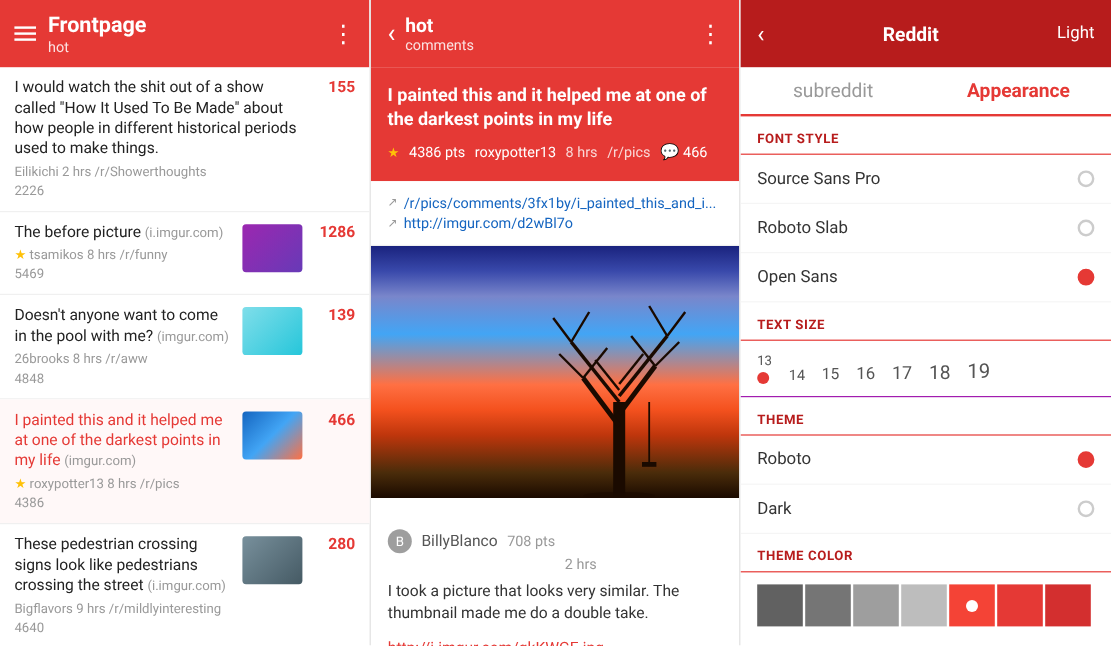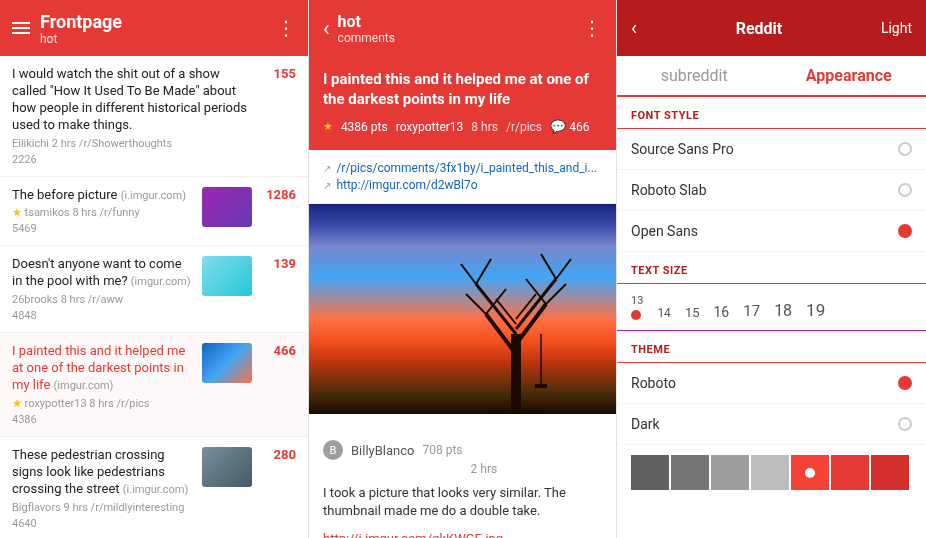--- a/index.html
+++ b/index.html
@@ -434,20 +434,21 @@
     <div class="section-label">THEME</div>
     <div class="option-row">
       <span class="option-label">Roboto</span>
       <div class="option-radio selected"></div>
     </div>
     <div class="option-row">
       <span class="option-label">Dark</span>
       <div class="option-radio"></div>
     </div>
 
+    <div class="section-label">THEME COLOR</div>
     <div class="color-grid" id="color-grid">
         <div class="color-swatch" style="background-color: rgb(97, 97, 97);"></div>
         <div class="color-swatch" style="background-color: rgb(117, 117, 117);"></div>
         <div class="color-swatch" style="background-color: rgb(158, 158, 158);"></div>
         <div class="color-swatch" style="background-color: rgb(189, 189, 189);"></div>
         <div class="color-swatch selected" style="background-color: rgb(244, 67, 54);"></div>
         <div class="color-swatch" style="background-color: rgb(229, 57, 53);"></div>
         <div class="color-swatch" style="background-color: rgb(211, 47, 47);"></div>
       </div>
   </div>

